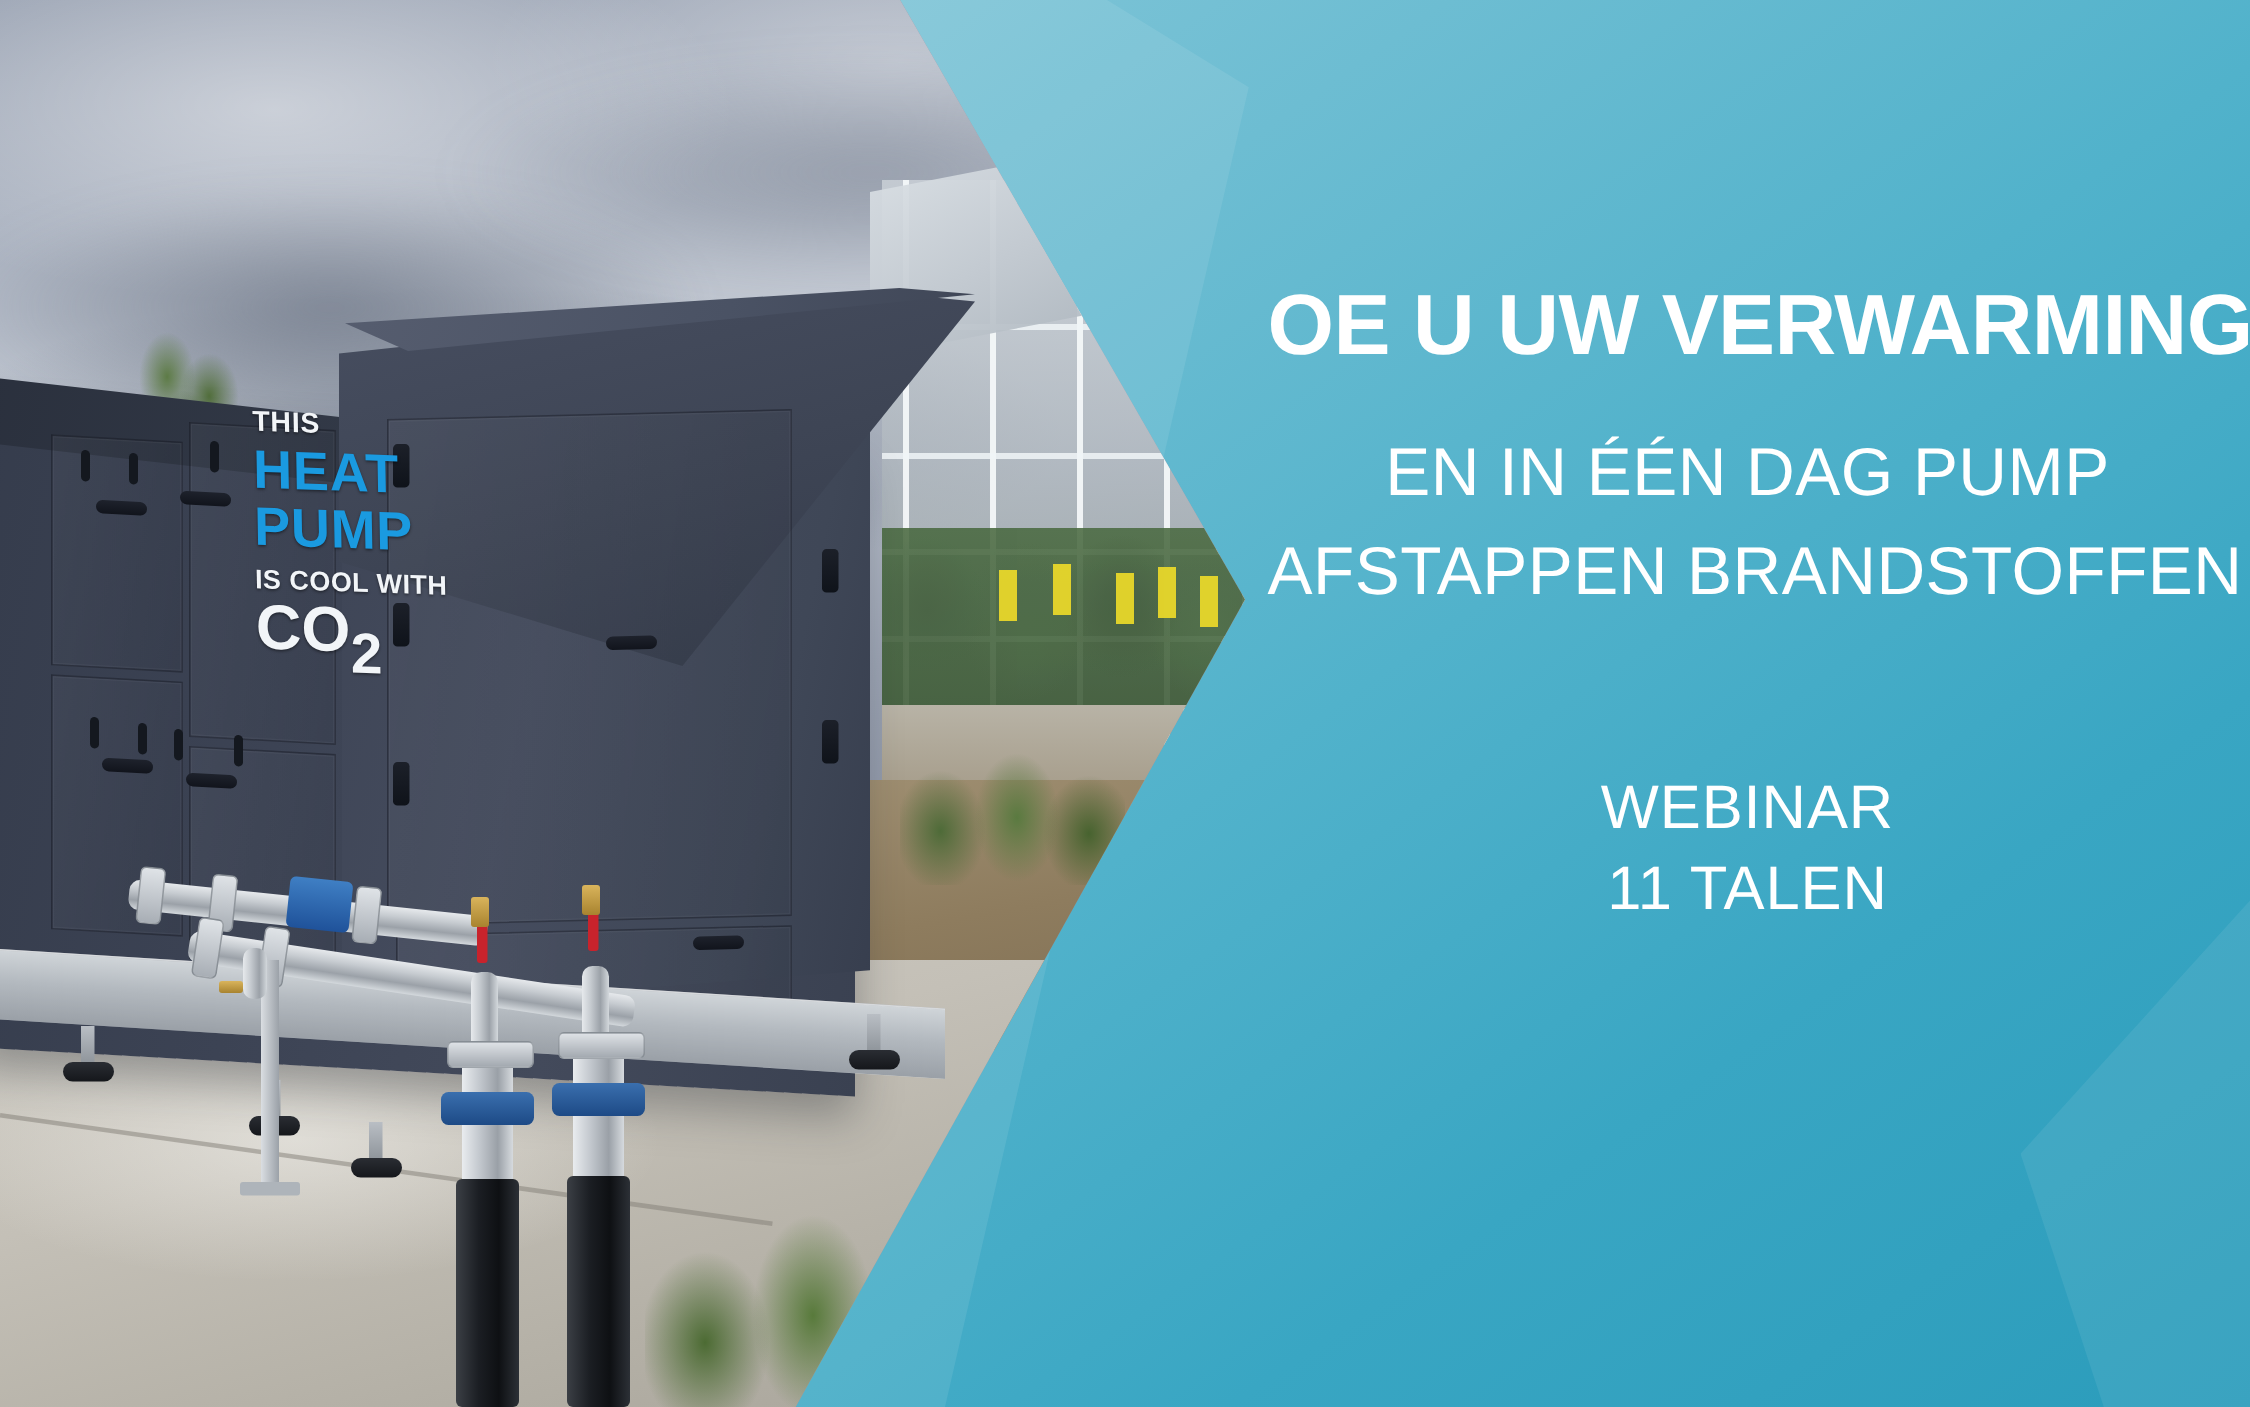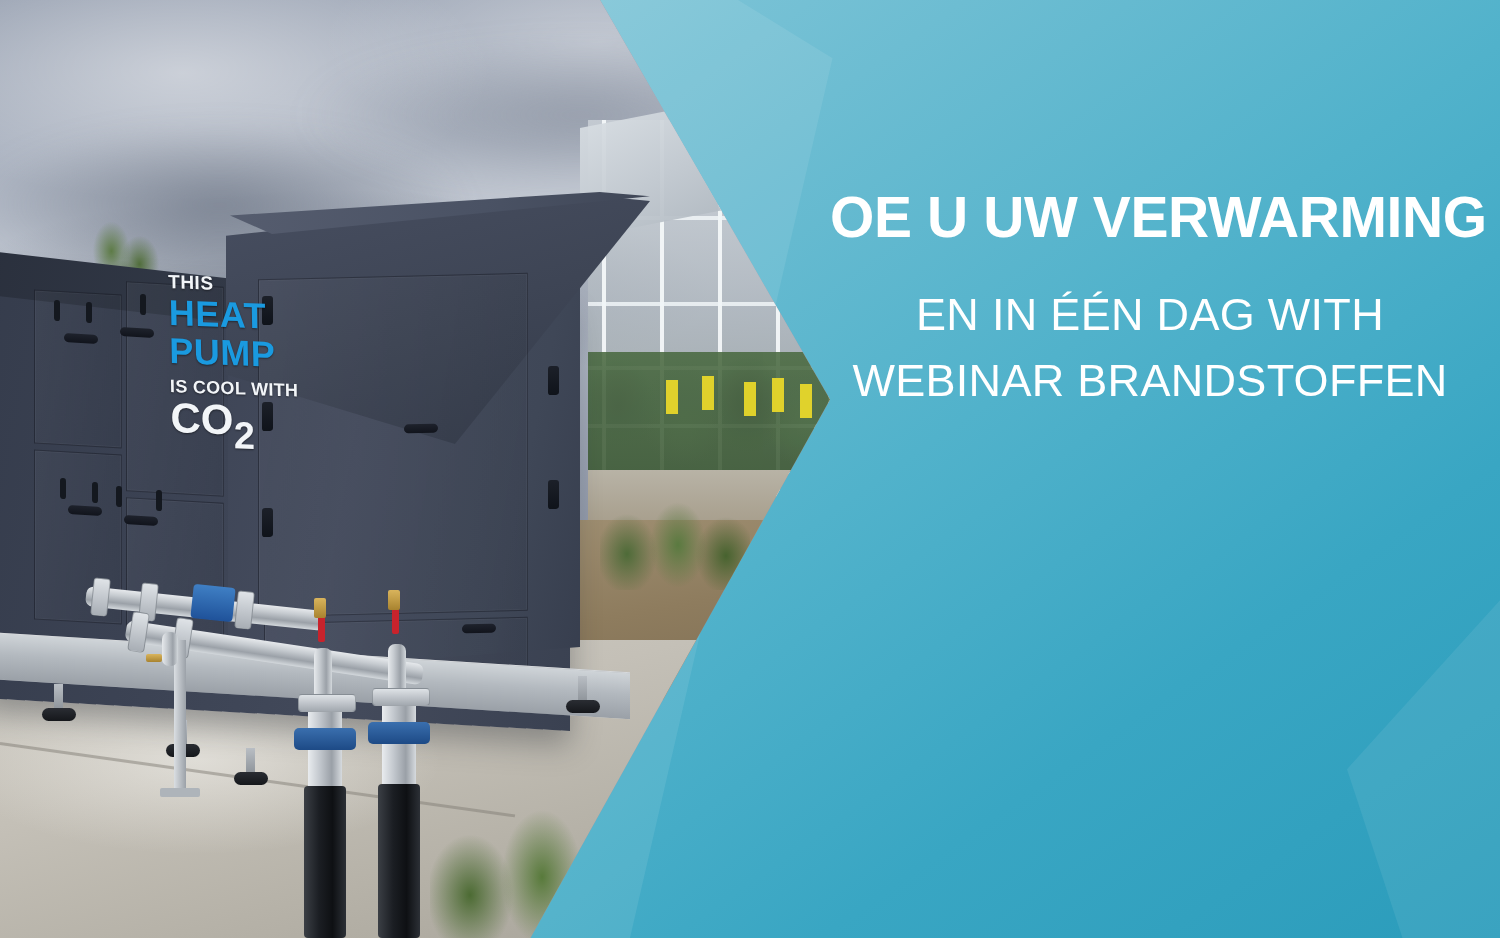--- a/index.html
+++ b/index.html
@@ -323,21 +323,21 @@
     border-radius: 2px;
   }
 
   
   .copy {
     position: absolute;
     left: 830px; top: 0;
     width: 670px; height: 938px;
     display: flex;
     flex-direction: column;
-    align-items: flex-start;
+    align-items: center;
     color: #ffffff;
     text-align: center;
   }
   .headline {
     margin-top: 178px;
     width: 640px;
   }
   .headline .hl {
     display: block;
     font-size: 57px;
@@ -500,22 +500,24 @@
 
   </div>
 
   <div class="copy">
 
     <div class="headline">
       <span class="hl">OE U UW VERWARMING</span>
     </div>
 
     <div class="subhead">
-      <span class="sl">EN IN ÉÉN DAG WITH</span>
-      <span class="sl">WEBINAR BRANDSTOFFEN</span>
+      <span class="sl">EN IN ÉÉN DAG PUMP</span>
+      <span class="sl">AFSTAPPEN BRANDSTOFFEN</span>
     </div>
 
     <div class="footer-copy">
+      <span class="fl">WEBINAR</span>
+      <span class="fl">11 TALEN</span>
     </div>
 
   </div>
 
 </div>
 
 </body></html>

